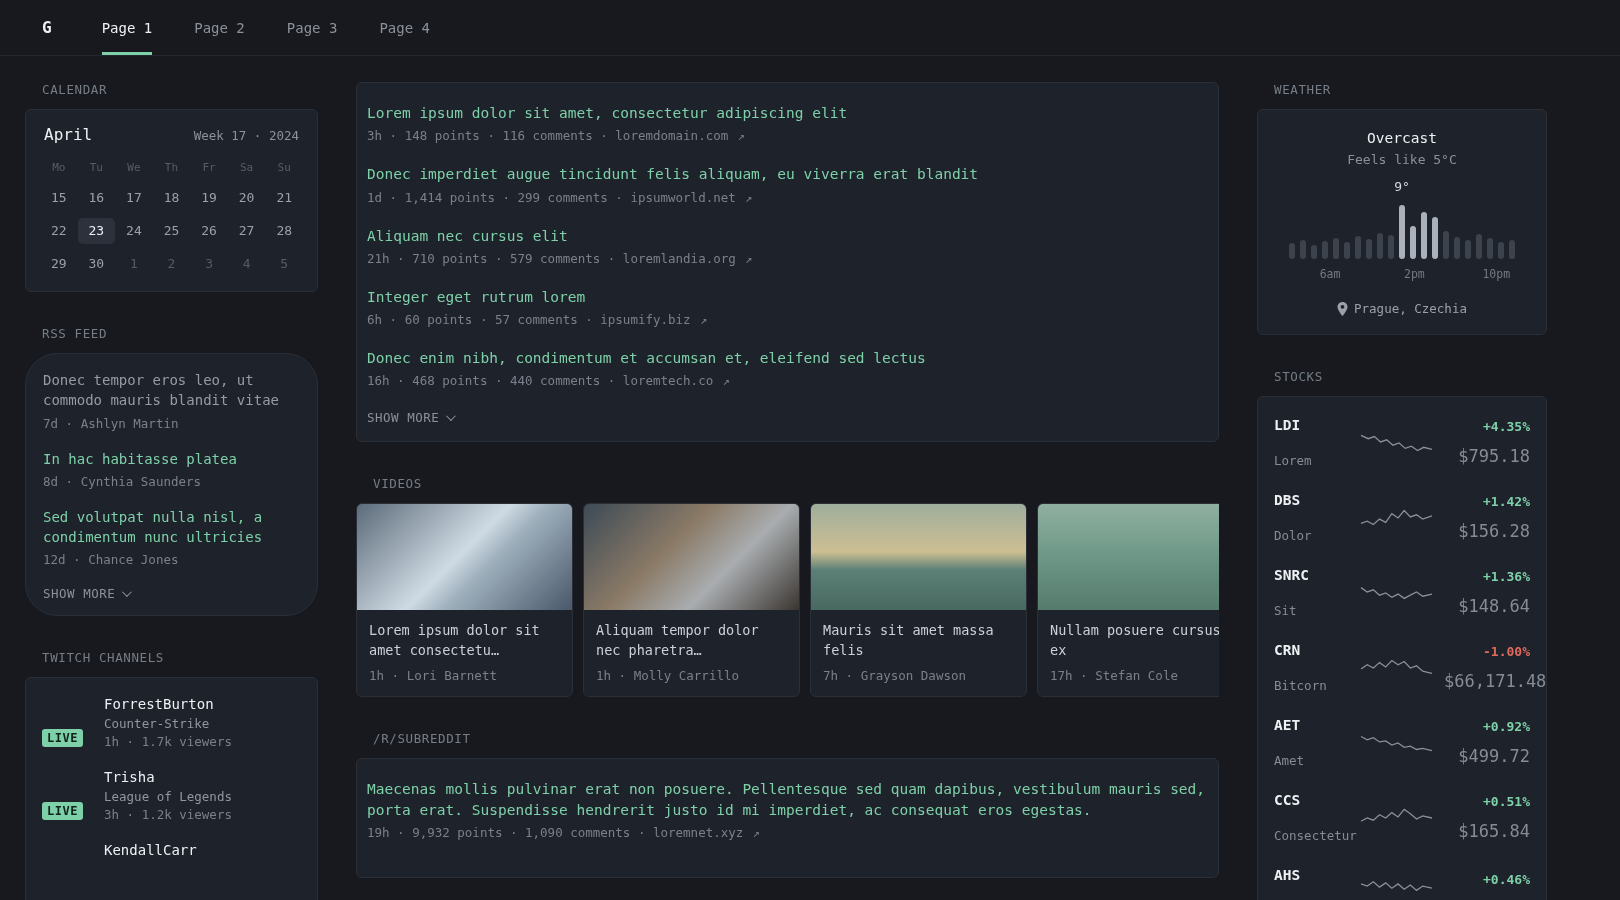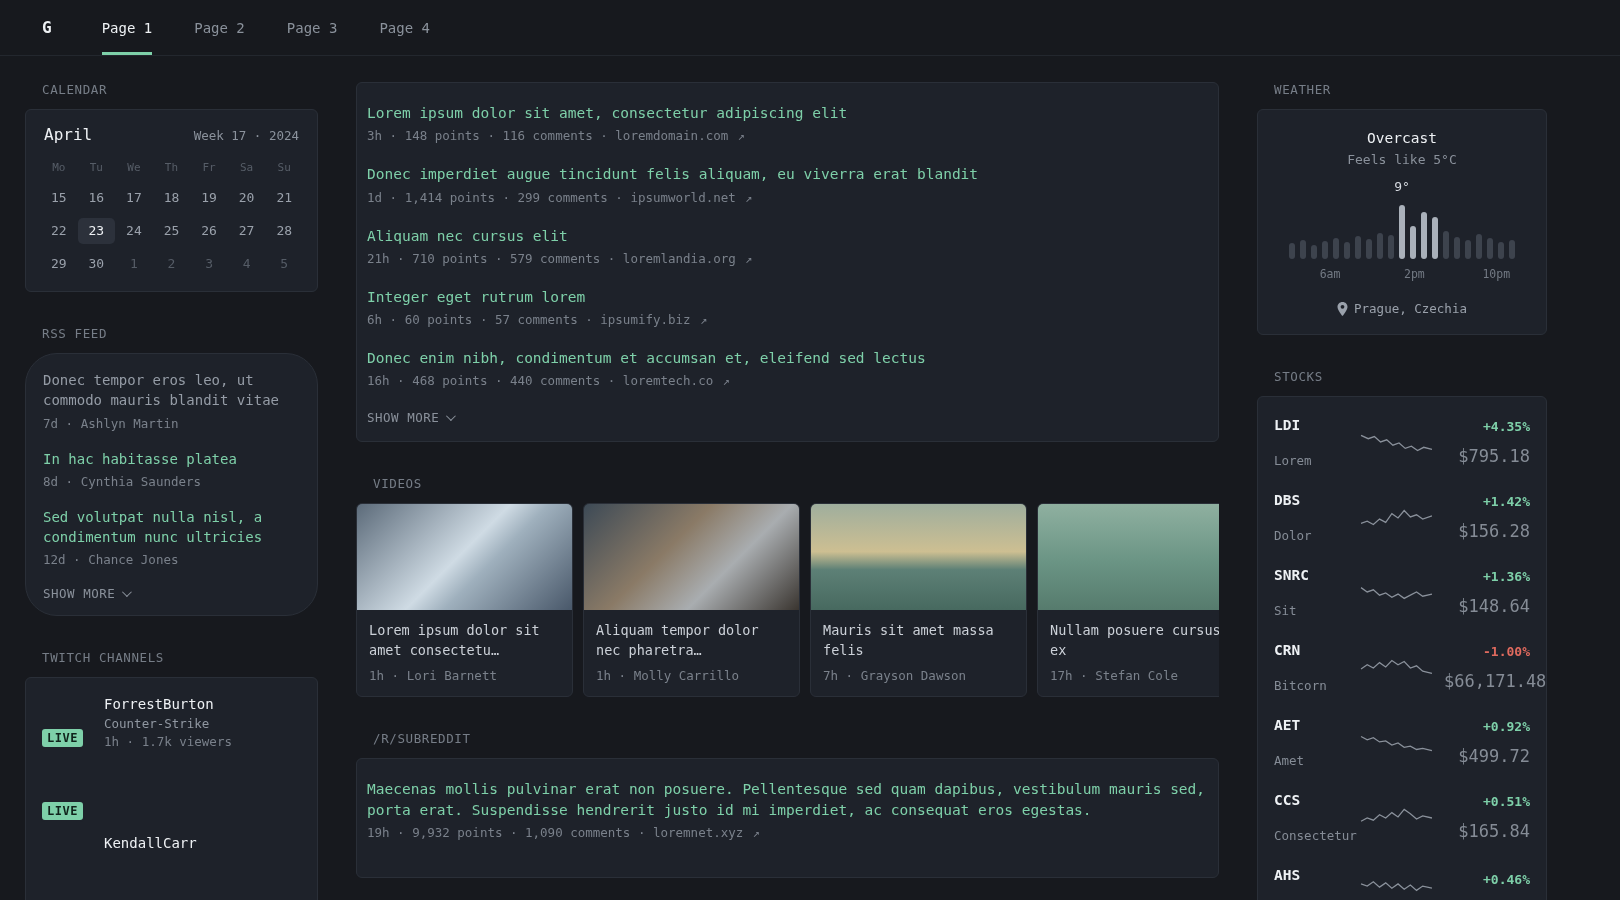--- a/index.html
+++ b/index.html
@@ -261,20 +261,25 @@
             <div class="ch-name">ForrestBurton</div>
             <div class="ch-game">Counter-Strike</div>
             <div class="ch-meta">1h · 1.7k viewers</div>
           </span>
         </a>
         <a class="channel">
           <span class="avatar-wrap">
             <span class="avatar av-2"></span>
             <span class="live-badge">LIVE</span>
           </span>
+          <span>
+            <div class="ch-name">Trisha</div>
+            <div class="ch-game">League of Legends</div>
+            <div class="ch-meta">3h · 1.2k viewers</div>
+          </span>
         </a>
         <a class="channel">
           <span class="avatar-wrap">
             <span class="avatar av-3"></span>
           </span>
           <span>
             <div class="ch-name">KendallCarr</div>
           </span>
         </a>
       </div>

